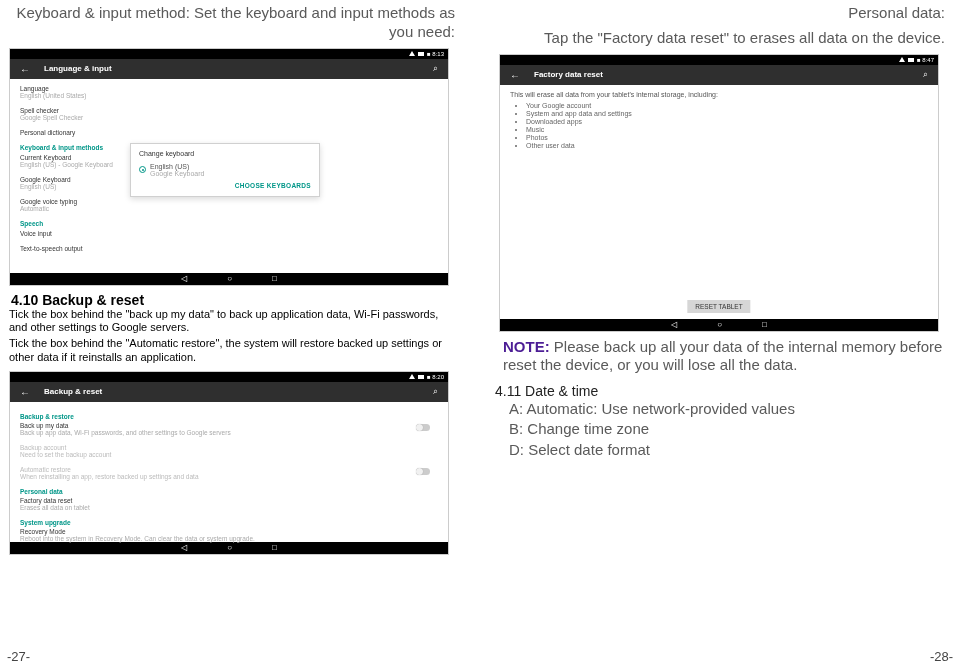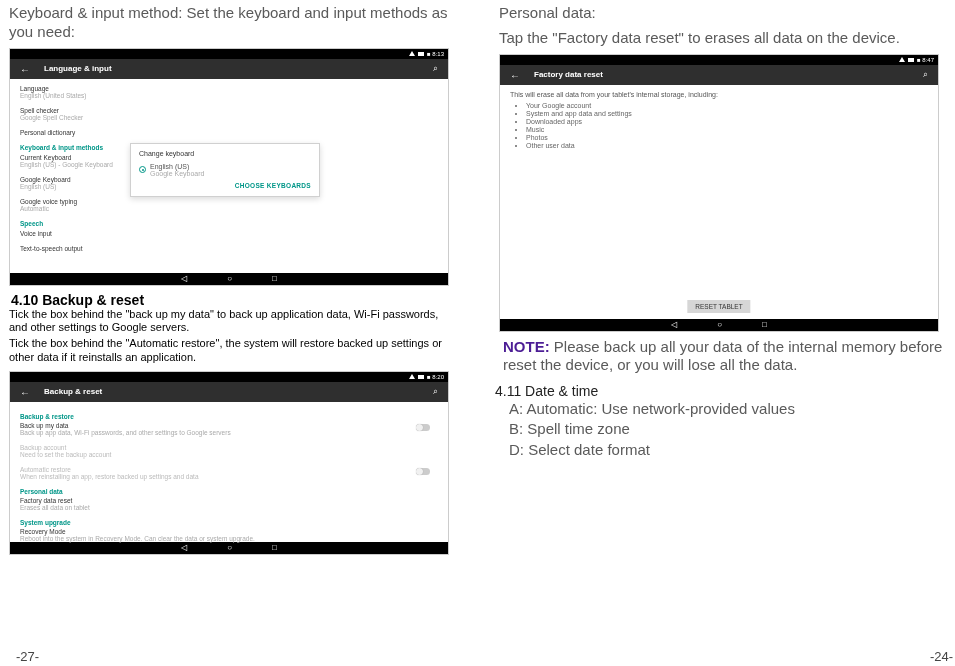--- a/index.html
+++ b/index.html
@@ -8,21 +8,21 @@
     background: #fff;
     width: 955px;
     height: 666px;
     position: relative;
     color: #333;
     font-size: 13px;
   }
   .column { position: absolute; top: 4px; width: 450px; }
   .col-left { left: 5px; }
   .col-right { left: 495px; }
-  .intro { font-size: 15px; color: #5a5a5a; line-height: 1.25; margin-bottom: 6px; padding-left: 4px;}
+  .intro { font-size: 15px; color: #5a5a5a; line-height: 1.25; margin-bottom: 6px; padding-left: 4px; text-align: right;}
   .section-head { font-size: 14px; font-weight: bold; color: #000000; padding-left: 6px; }
   .after-head { font-size: 11px; color: #000000; line-height: 1.25; padding-left: 4px;}
   .note-line { font-size: 15px; color: #5a5a5a; line-height: 1.25; padding-left: 8px;}
   .note-line .note-label { color: #4c1d95; font-weight: bold; }
   .sub-section { font-size: 14px; color: #222; font-weight: normal; padding-left: 0; }
   .date-items { font-size: 15px; color: #5a5a5a; line-height: 1.35; padding-left: 14px; }
 
   
   .shot {
     width: 440px; margin: 4px 0 6px 4px;
@@ -79,21 +79,21 @@
   .s3 .content{ padding:6px 10px; height: 234px; font-size:7px; color:#555;}
   .s3 .lead{ margin-bottom:4px;}
   .s3 ul{ list-style: disc; padding-left: 16px; margin-bottom: 8px; color:#666;}
   .s3 ul li{ margin-bottom:1px;}
   .s3 .btn{
     position:absolute; left:50%; transform:translateX(-50%); bottom:6px;
     background:#d6d6d6; color:#333; font-size:6.5px; padding:3px 8px;
   }
 
   .pgno { position:absolute; bottom:2px; font-size:13px; color:#444;}
-  .pgno.left{ left:16px;} .pgno.right{ right:2px;}
+  .pgno.left{ left:7px;} .pgno.right{ right:2px;}
 </style>
 </head>
 <body>
 
 <div class="column col-left">
   <div class="intro">Keyboard &amp; input method: Set the keyboard and input methods as you need:</div>
 
   <div class="shot s1">
     <div class="statusbar">
       <span class="tri"></span>
@@ -241,19 +241,19 @@
     </div>
   </div>
 
   <div class="note-line">
     <span class="note-label">NOTE:</span><span> Please back up all your data of the internal memory before reset the device, or you will lose all the data.</span>
   </div>
 
   <div class="sub-section" style="margin-top:8px">4.11 Date &amp; time</div>
   <div class="date-items">
     <div>A: Automatic: Use network-provided values</div>
-    <div>B: Spell time zone</div>
+    <div>B: Change time zone</div>
     <div>D: Select date format</div>
   </div>
 </div>
 
 <div class="pgno left">-27-</div>
-<div class="pgno right">-24-</div>
+<div class="pgno right">-28-</div>
 
 </body></html>

